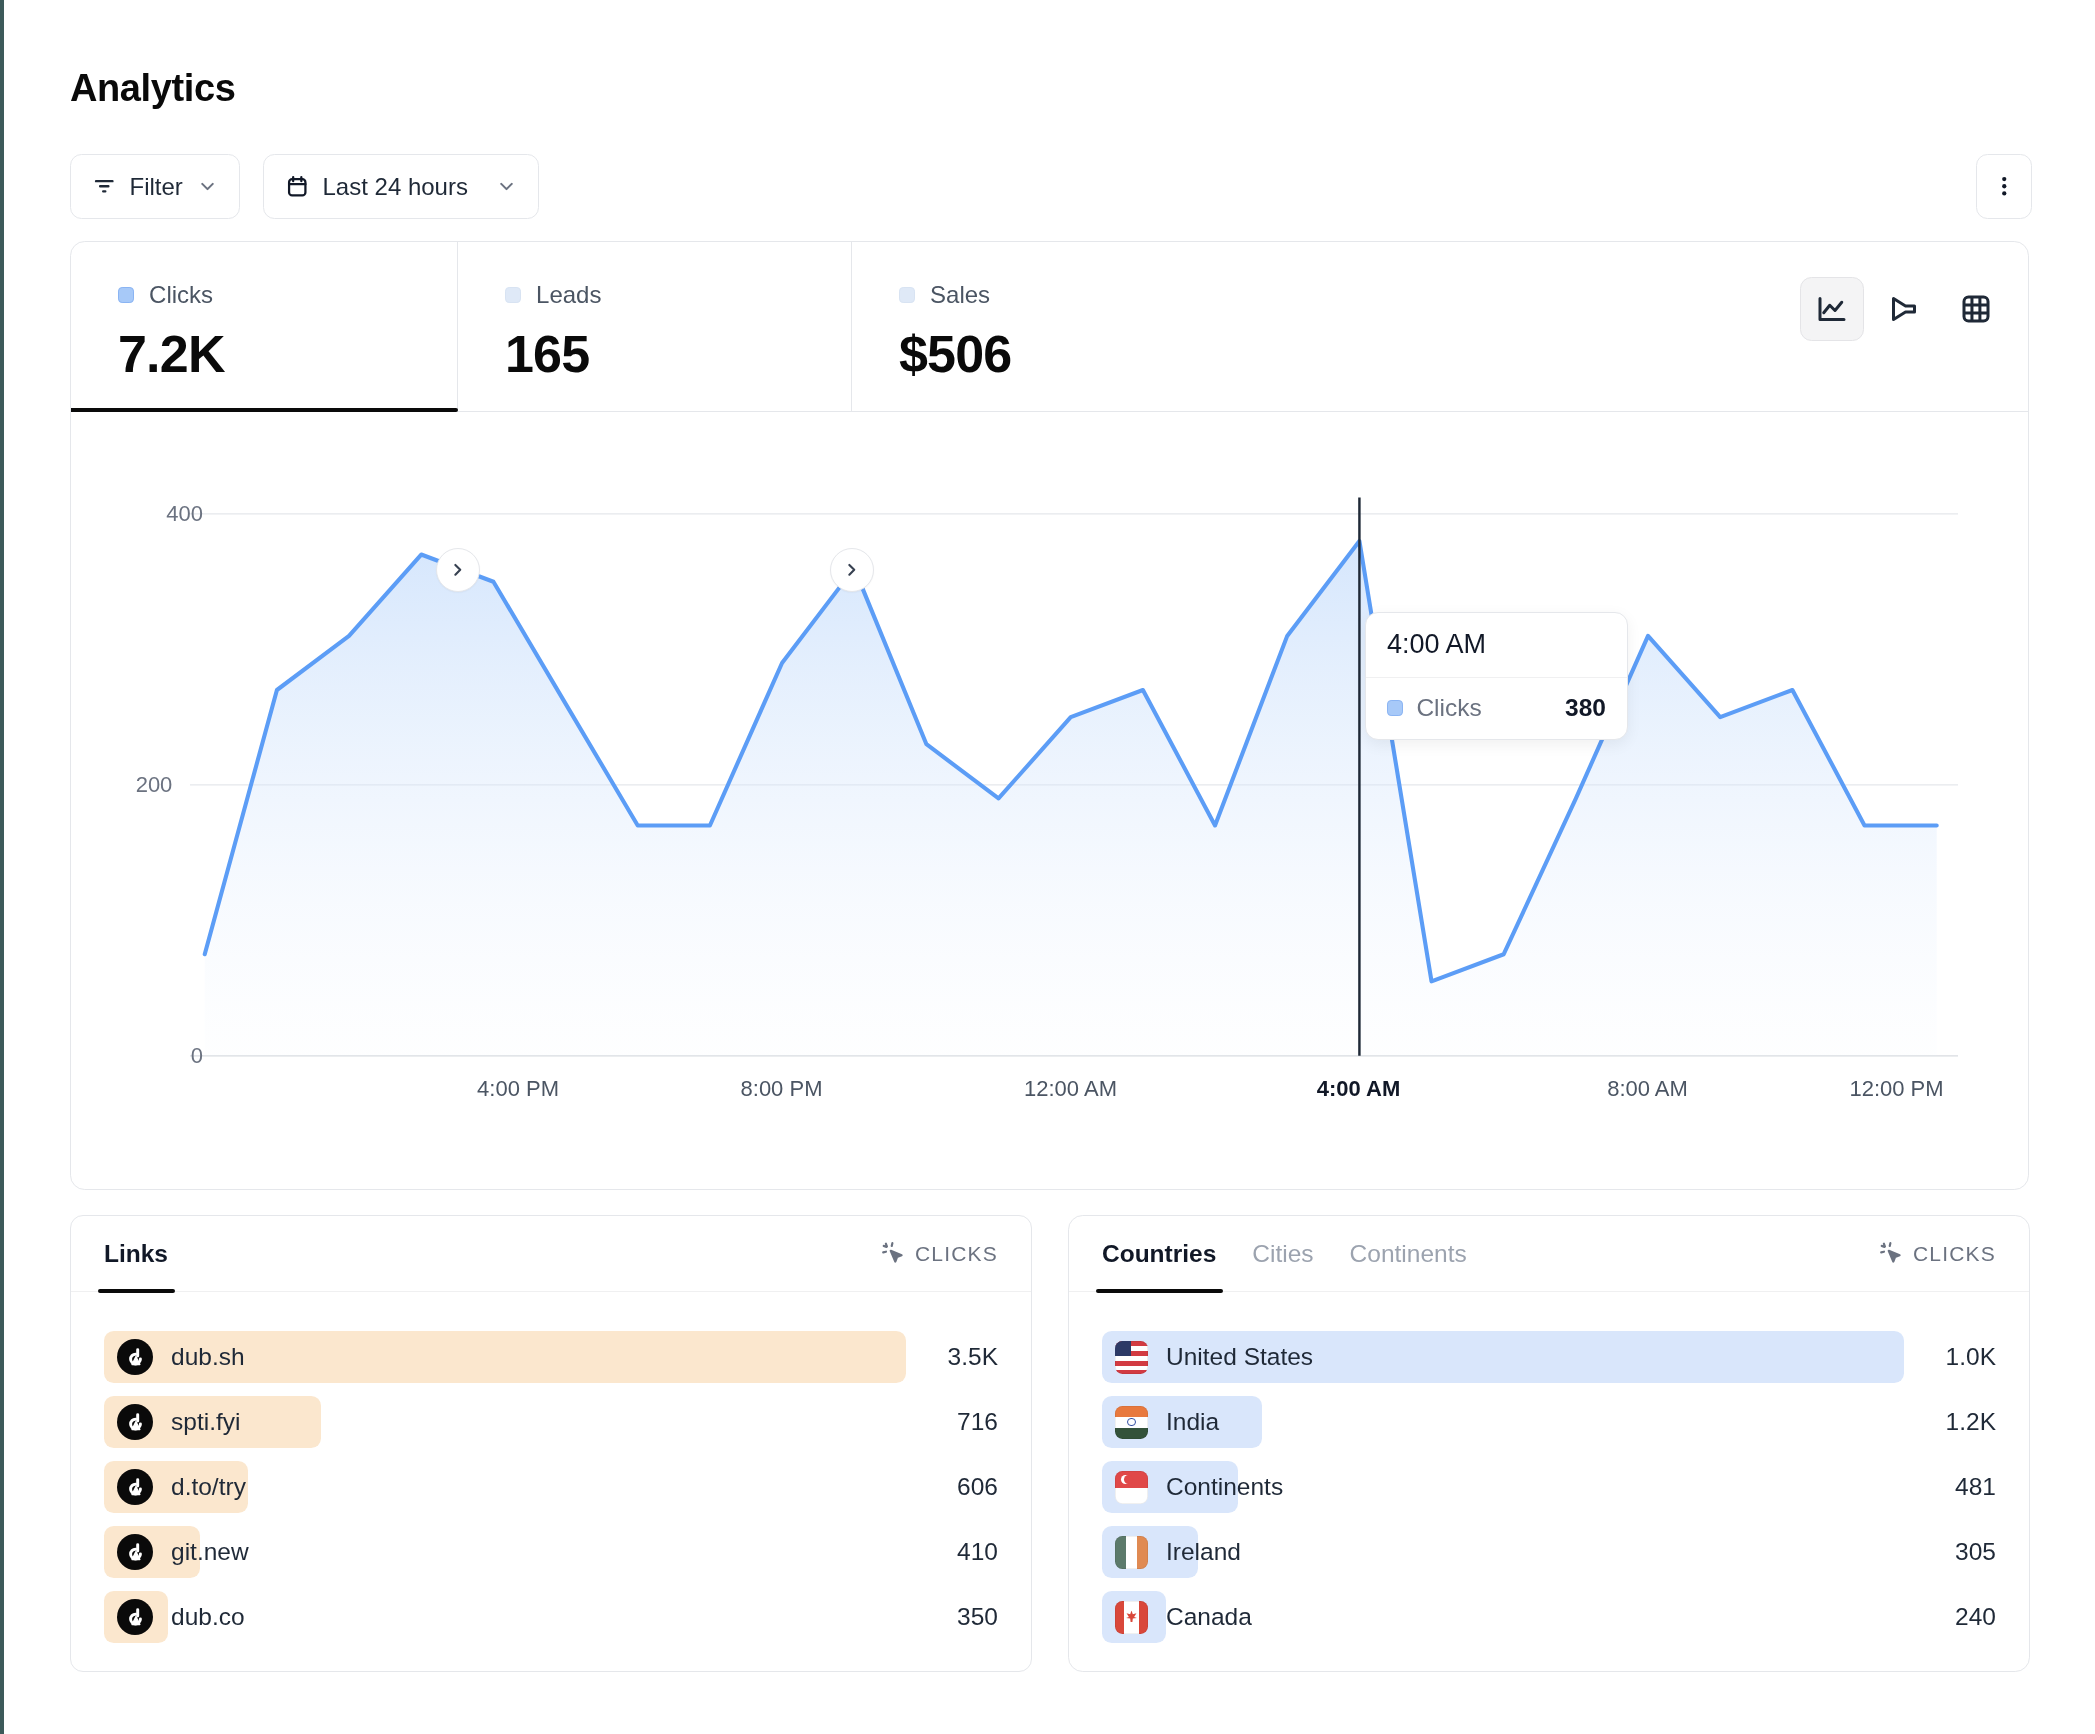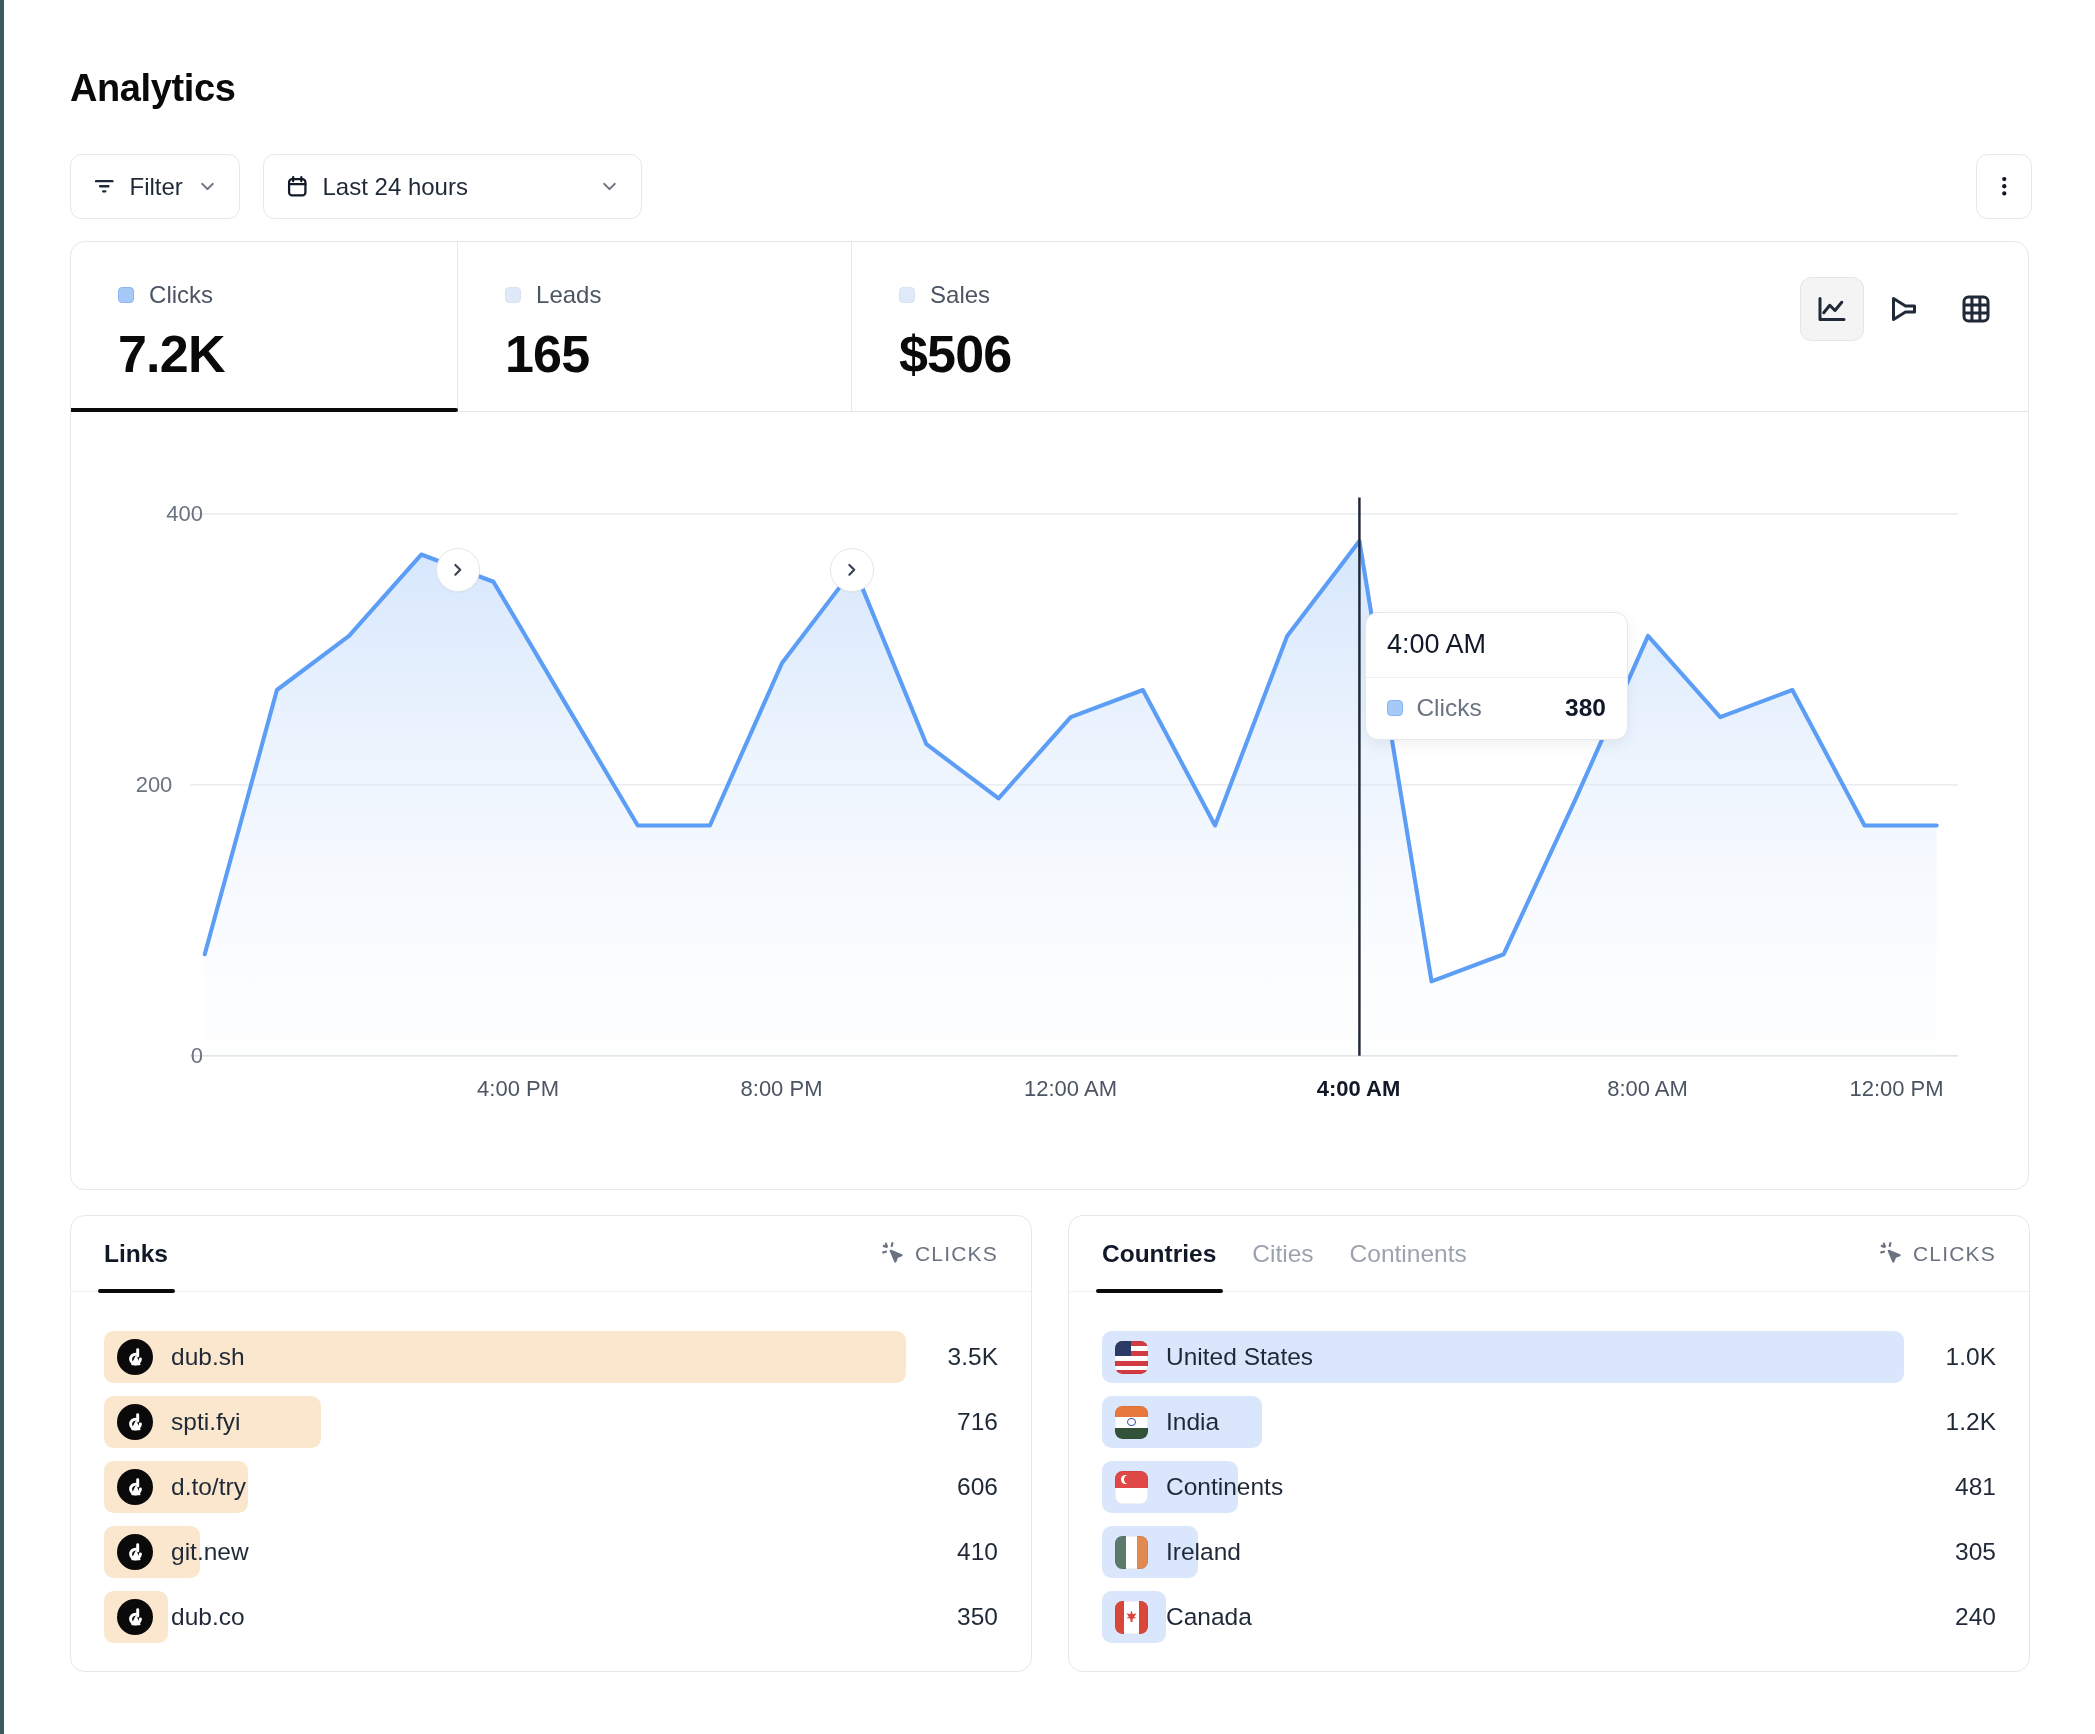--- a/index.html
+++ b/index.html
@@ -13,21 +13,21 @@
   
   .page-title{position:absolute;left:70px;top:67px;font-size:38px;font-weight:700;letter-spacing:-0.4px;color:#0a0a0a;}
 
   .toolbar-btn{
     position:absolute;top:154px;height:65px;box-sizing:border-box;
     display:flex;align-items:center;gap:13px;
     border:1.6px solid #e5e7eb;border-radius:11.5px;background:#fff;
     font-size:24px;color:#1f2937;padding:0 21px;cursor:pointer;
   }
   .btn-filter{left:70px;width:170px;}
-  .btn-range{left:263px;width:379px;}
+  .btn-range{left:263px;width:276px;}
   .btn-kebab{left:1976px;width:56px;padding:0;justify-content:center;}
   .icon{display:inline-flex;align-items:center;justify-content:center;}
   .chev-down{margin-left:auto;}
 
   
   .main-card{
     position:absolute;left:70px;top:241px;width:1959px;height:949px;box-sizing:border-box;
     border:1.6px solid #e5e7eb;border-radius:14.7px;background:#fff;
   }
   .stats-header{position:absolute;left:0;top:0;width:100%;height:170px;box-sizing:border-box;
@@ -67,21 +67,21 @@
   }
   .tt-title{padding:16.4px 21px;font-size:27px;color:#111827;border-bottom:1.6px solid #f0f0f1;}
   .tt-row{display:flex;align-items:center;gap:13px;padding:16.4px 21px;}
   .tt-square{width:16.4px;height:16.4px;border-radius:4.1px;background:#a7c9f8;border:1.6px solid #8ab4f3;box-sizing:border-box;}
   .tt-name{font-size:24.5px;color:#6b7280;}
   .tt-val{margin-left:auto;font-size:24.5px;font-weight:700;color:#111827;}
 
   
   .panel{position:absolute;top:1215px;height:457px;box-sizing:border-box;background:#fff;
     border:1.6px solid #e5e7eb;border-radius:14.7px;}
-  .panel.links{left:70px;width:962px;}
+  .panel.links{left:70px;width:962px;border-radius:13px;}
   .panel.geo{left:1068px;width:962px;}
   .panel-header{position:relative;height:76px;box-sizing:border-box;border-bottom:1.6px solid #f0f0f1;
     display:flex;align-items:center;padding:0 33px;gap:36px;}
   .panel-tab{position:relative;font-size:24.5px;color:#9ca3af;height:100%;display:flex;align-items:center;cursor:pointer;}
   .panel-tab.active{color:#111827;font-weight:600;}
   .panel-tab.active::after{content:"";position:absolute;left:-6.5px;right:-6.5px;bottom:-1.6px;height:4.1px;background:#0a0a0a;border-radius:2.5px;}
   .metric-chip{margin-left:auto;display:flex;align-items:center;gap:8.2px;color:#6b7280;
     font-size:21px;letter-spacing:1.2px;font-weight:500;}
   .rows{padding:39px 33px 0 33px;}
   .row{display:flex;align-items:center;height:52px;margin-bottom:13px;cursor:pointer;}

